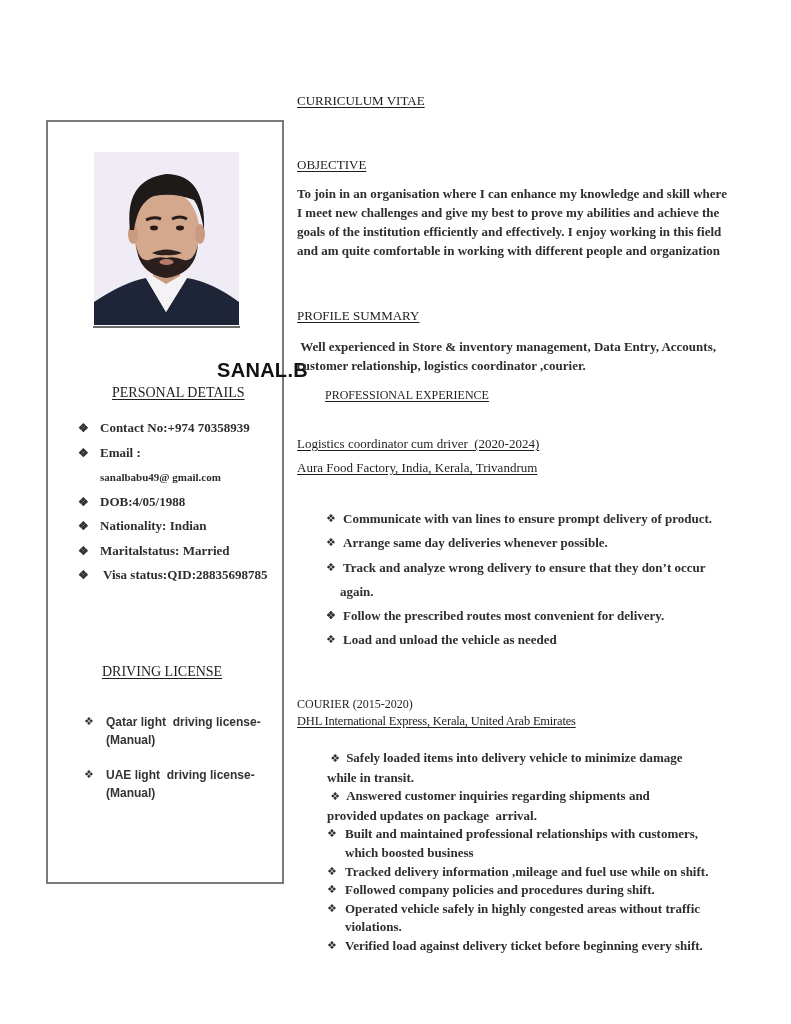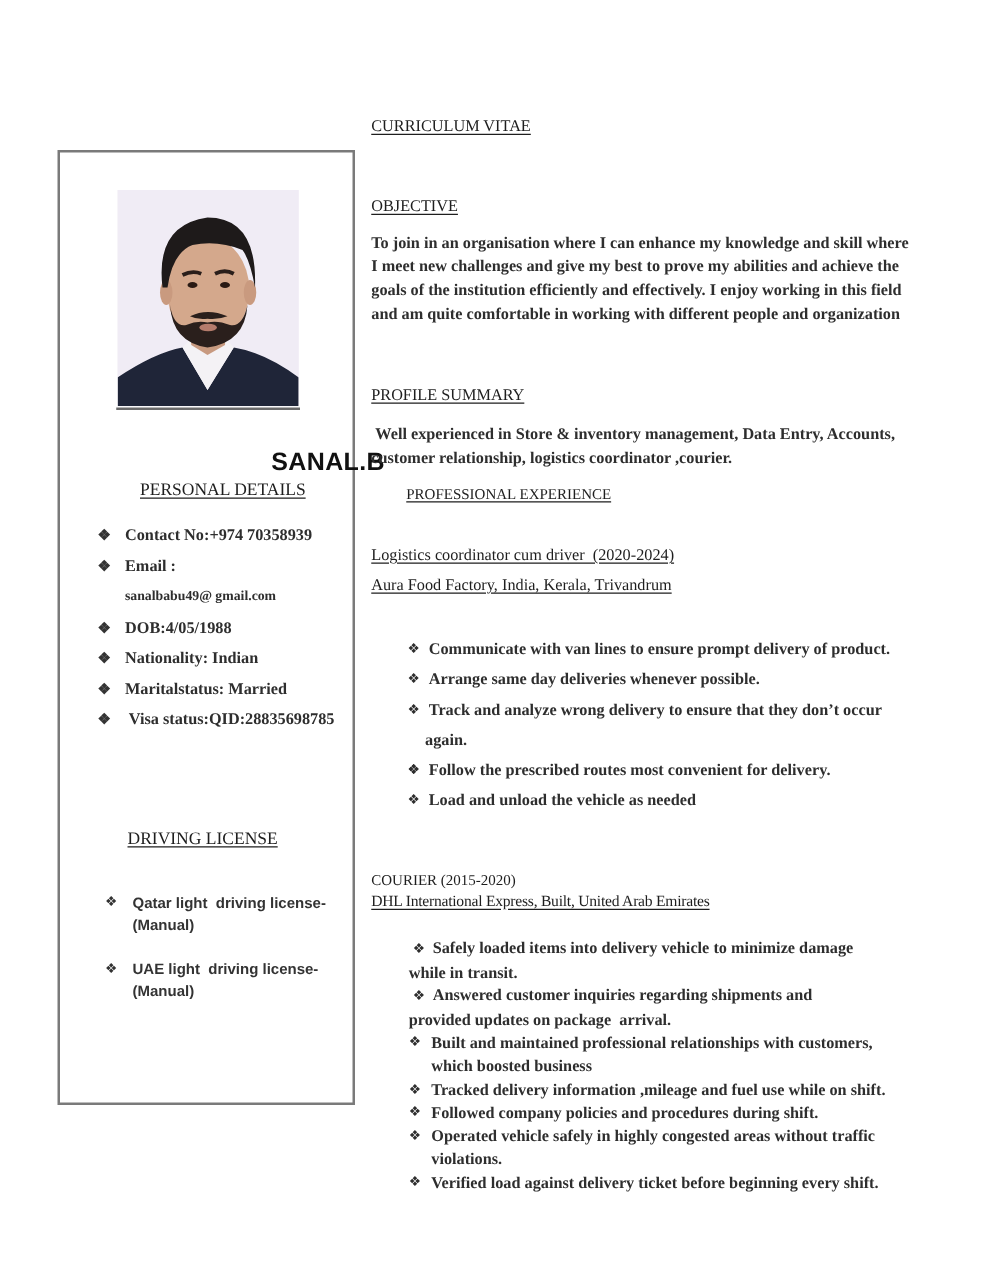--- a/index.html
+++ b/index.html
@@ -167,21 +167,21 @@
     <span class="bul">❖</span>
     <span>Follow the prescribed routes most convenient for delivery.</span>
   </div>
   <div class="j1-item">
     <span class="bul">❖</span>
     <span>Load and unload the vehicle as needed</span>
   </div>
 </div>
 
 <div id="job2-title" class="abs hdr">COURIER (2015-2020)</div>
-<div id="job2-company" class="abs hdr u">DHL International Express, Built, United Arab Emirates</div>
+<div id="job2-company" class="abs hdr u">DHL International Express, Kerala, United Arab Emirates</div>
 
 <div class="abs j2-list">
   <div class="j2-item">
     &nbsp;<span class="bul">❖</span><span>Safely loaded items into delivery vehicle to minimize damage</span><br>
     <span>while in transit.</span>
   </div>
   <div class="j2-item">
     &nbsp;<span class="bul">❖</span><span>Answered customer inquiries regarding shipments and</span><br>
     <span style="white-space:pre">provided updates on package  arrival.</span>
   </div>

